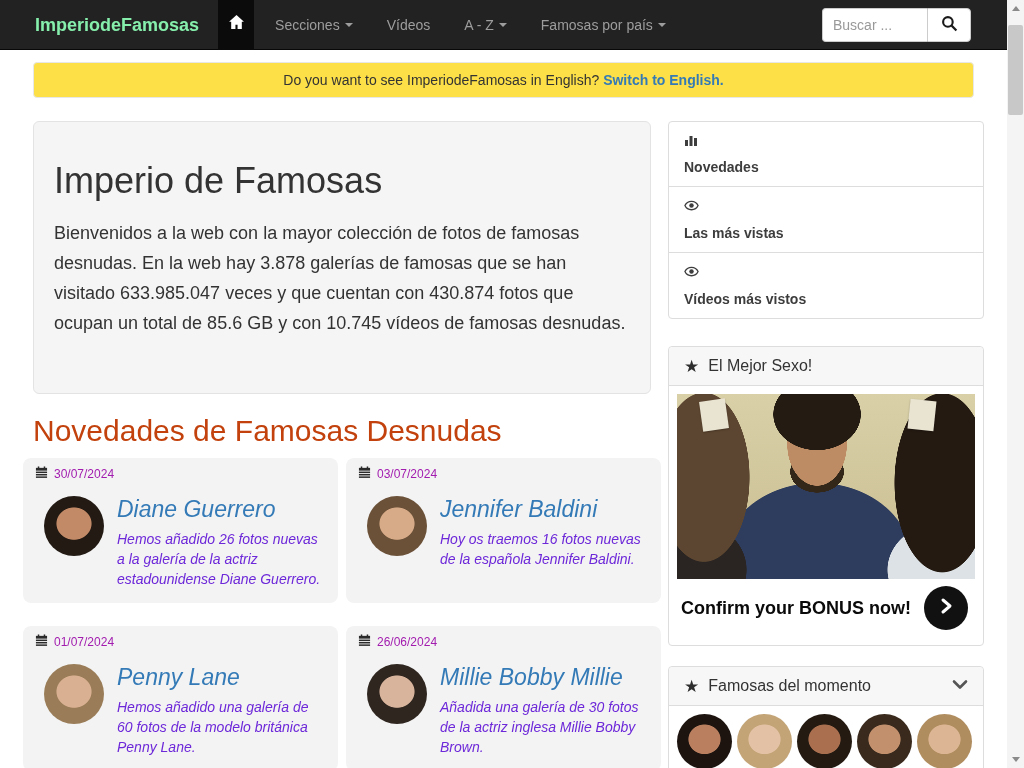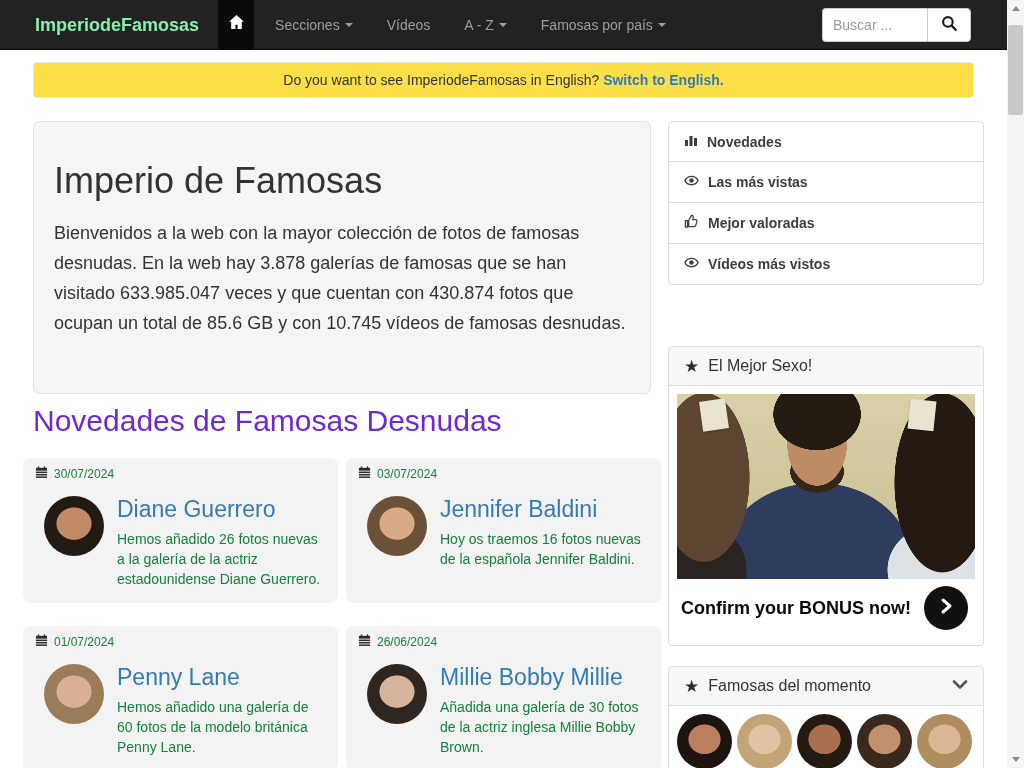--- a/index.html
+++ b/index.html
@@ -25,21 +25,21 @@
   .lang-banner a { color:#337ab7; font-weight:bold; text-decoration:none; }
 
   
   .intro { position:absolute; left:33px; top:121px; width:618px; height:273px; background:#f5f5f5;
            border:1px solid #e3e3e3; border-radius:6px; padding:38px 22px 0 20px; }
   .intro h1 { font-size:36px; font-weight:400; color:#333; margin-bottom:16px; letter-spacing:0; }
   .intro p { font-size:18px; line-height:30px; color:#333; }
 
   
   .side-menu { position:absolute; left:668px; top:121px; width:316px; background:#fff; border:1px solid #ddd; border-radius:4px; }
-  .side-item { display:flex; align-items:center; gap:9px; padding:11px 15px; font-size:14px; font-weight:bold; color:#3d3d3d; cursor:pointer; }
+  .side-item { display:flex; gap:9px; padding:11px 15px; font-size:14px; font-weight:bold; color:#3d3d3d; cursor:pointer;flex-direction:column; }
   .side-item + .side-item { border-top:1px solid #ddd; }
   .side-item svg { flex-shrink:0; }
 
   
   .panel { position:absolute; left:668px; width:316px; background:#fff; border:1px solid #ddd; border-radius:4px; }
   .panel-heading { height:39px; background:#f7f7f7; border-bottom:1px solid #ddd; border-radius:4px 4px 0 0;
                    display:flex; align-items:center; padding:0 15px; font-size:16px; color:#333; gap:9px; }
   .panel-heading .star { font-size:17px; color:#2d2d2d; }
   .ad-panel { top:346px; }
   .ad-body { padding:8px; }
@@ -65,29 +65,29 @@
 
   .moment-panel { top:666px; height:160px; overflow:hidden; }
   .panel-heading .chev { margin-left:auto; }
   .avatars { padding:8px; display:flex; flex-wrap:wrap; gap:5px; }
   .m-av { width:55px; height:55px; border-radius:50%; cursor:pointer; }
 
   
   .face { background:radial-gradient(ellipse 50% 46% at 50% 46%, var(--skin) 0 57%, var(--hair) 60%); }
 
   
-  .news-heading { position:absolute; left:33px; top:404px; font-size:30px; font-weight:400; color:#6d28d9; }
+  .news-heading { position:absolute; left:33px; top:414px; font-size:30px; font-weight:400; color:#c2410c; }
   .cards { position:absolute; left:23px; top:458px; width:638px; display:grid;
            grid-template-columns:315px 315px; column-gap:8px; row-gap:23px; }
   .card { background:#f3f3f3; border-radius:8px; height:145px; padding:8px 12px; }
-  .card-date { display:flex; align-items:center; gap:6px; font-size:12px; color:#15803d; }
-  .card-main { display:flex; margin-top:14px; gap:13px; }
+  .card-date { display:flex; align-items:center; gap:6px; font-size:12px; color:#a21caf; }
+  .card-main { display:flex; margin-top:14px; gap:13px;font-style:italic; }
   .card-avatar { width:60px; height:60px; border-radius:50%; flex-shrink:0; margin-left:9px; cursor:pointer; }
   .card-title { font-size:23px; color:#337ab7; text-decoration:none; display:inline-block; line-height:26px; }
-  .card-text { font-size:14px; line-height:20px; color:#15803d; margin-top:7px; }
+  .card-text { font-size:14px; line-height:20px; color:#6d28d9; margin-top:7px; }
 
   
   .av-diane  { --skin:#c28a66; --hair:#231a14; }
   .av-jenn   { --skin:#d8ab88; --hair:#6b5138; }
   .av-penny  { --skin:#d9b091; --hair:#9a7d58; }
   .av-millie { --skin:#d9b49c; --hair:#2f2620; }
   .av-m1 { --skin:#b97f5e; --hair:#1d1410; }
   .av-m2 { --skin:#e3c1a4; --hair:#c3a477; }
   .av-m3 { --skin:#a96f4e; --hair:#241a12; }
   .av-m4 { --skin:#c2906c; --hair:#3a2a1d; }
@@ -171,28 +171,20 @@
       <svg width="15" height="15" viewBox="0 0 16 16">
           <path d="M8 3.5C4.5 3.5 1.9 6 1 8c.9 2 3.5 4.5 7 4.5S14.1 10 15 8c-.9-2-3.5-4.5-7-4.5z" fill="none" stroke="#3d3d3d" stroke-width="1.4"></path>
           <circle cx="8" cy="8" r="2.4" fill="#3d3d3d"></circle>
         </svg>
     </span>
     <span>Las más vistas</span>
   </div>
   <div class="side-item">
     <span>
       <svg width="15" height="15" viewBox="0 0 16 16">
-          <path d="M1.5 7h2.2v7H1.5zM5 13.4h5.8c.8 0 1.5-.5 1.7-1.3l1.3-4.2c.3-.9-.4-1.9-1.4-1.9H9.3l.6-3A1.3 1.3 0 0 0 8.6 1.4L8 1.6 5 6.8z" fill="none" stroke="#3d3d3d" stroke-width="1.3"></path>
-        </svg>
-    </span>
-    <span>Mejor valoradas</span>
-  </div>
-  <div class="side-item">
-    <span>
-      <svg width="15" height="15" viewBox="0 0 16 16">
           <path d="M8 3.5C4.5 3.5 1.9 6 1 8c.9 2 3.5 4.5 7 4.5S14.1 10 15 8c-.9-2-3.5-4.5-7-4.5z" fill="none" stroke="#3d3d3d" stroke-width="1.4"></path>
           <circle cx="8" cy="8" r="2.4" fill="#3d3d3d"></circle>
         </svg>
     </span>
     <span>Vídeos más vistos</span>
   </div>
 </div>
 
 <div class="panel ad-panel">
   <div class="panel-heading">

